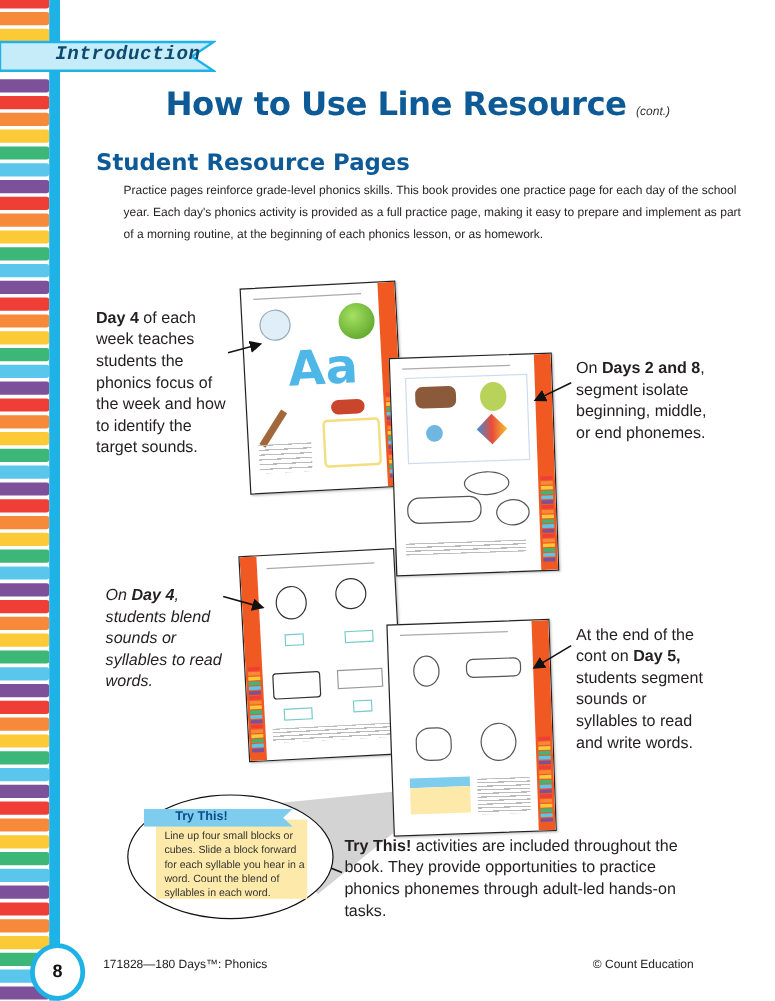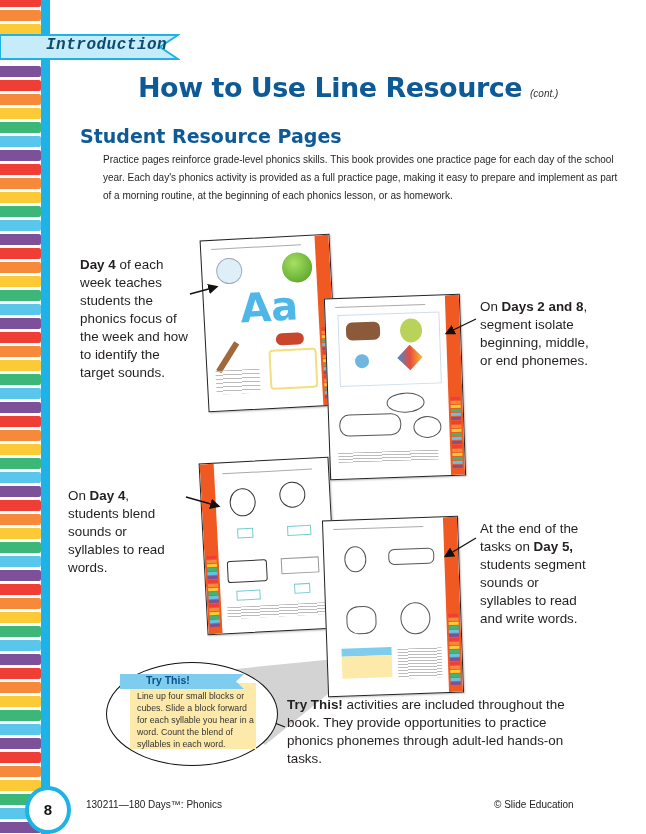--- a/index.html
+++ b/index.html
@@ -246,25 +246,25 @@
   <div style="position:absolute; left:14px; top:136px; width:50px; height:22px; background:#fdeaaa;"></div>
   <div style="position:absolute; left:70px; top:130px; width:44px; height:30px; background:repeating-linear-gradient(#bbb 0 1px, transparent 1px 3px);"></div>
 </div>
 
 <div class="caption" style="left:80px; top:256px; width:110px;">
   <b>Day 4</b><span> of each week teaches students the phonics focus of the week and how to identify the target sounds.</span>
 </div>
 <div class="caption" style="left:480px; top:298px; width:110px;">
   <span>On </span><b>Days 2 and 8</b><span>, segment isolate beginning, middle, or end phonemes.</span>
 </div>
-<div class="caption" style="left:68px; top:487px; width:110px;">
+<div class="caption" style="left:88px; top:487px; width:110px;font-style:italic;">
   <span>On </span><b>Day 4</b><span>, students blend sounds or syllables to read words.</span>
 </div>
 <div class="caption" style="left:480px; top:520px; width:110px;">
-  <span>At the end of the tasks on </span><b>Day 5,</b><span> students segment sounds or syllables to read and write words.</span>
+  <span>At the end of the cont on </span><b>Day 5,</b><span> students segment sounds or syllables to read and write words.</span>
 </div>
 <div class="caption" style="left:287px; top:696px; width:300px;">
   <b>Try This!</b><span> activities are included throughout the book.  They provide opportunities to practice phonics phonemes through adult-led hands-on tasks.</span>
 </div>
 
 <svg class="arrow" width="646" height="834" style="left:0; top:0; pointer-events:none;">
   <defs>
     <marker id="ah" markerWidth="8" markerHeight="8" refX="6" refY="4" orient="auto">
       <path d="M0,0 L8,4 L0,8 z" fill="#111"></path>
     </marker>
@@ -278,14 +278,14 @@
 
 <div class="try-oval"></div>
 <div class="try-box"></div>
 <svg style="position:absolute; left:120px; top:674px;" width="124" height="15">
   <polygon points="0,0 124,0 116,7.5 124,15 0,15" fill="#7fcdee"></polygon>
 </svg>
 <div class="try-tab-text">Try This!</div>
 <div class="try-body">Line up four small blocks or cubes.  Slide a block forward for each syllable you hear in a word.  Count the blend of syllables in each word.</div>
 
 <div class="footer-circle">8</div>
-<div class="footer-left">130211—180 Days™: Phonics</div>
-<div class="footer-right">© Slide Education</div>
+<div class="footer-left">171828—180 Days™: Phonics</div>
+<div class="footer-right">© Count Education</div>
 
 </body></html>

